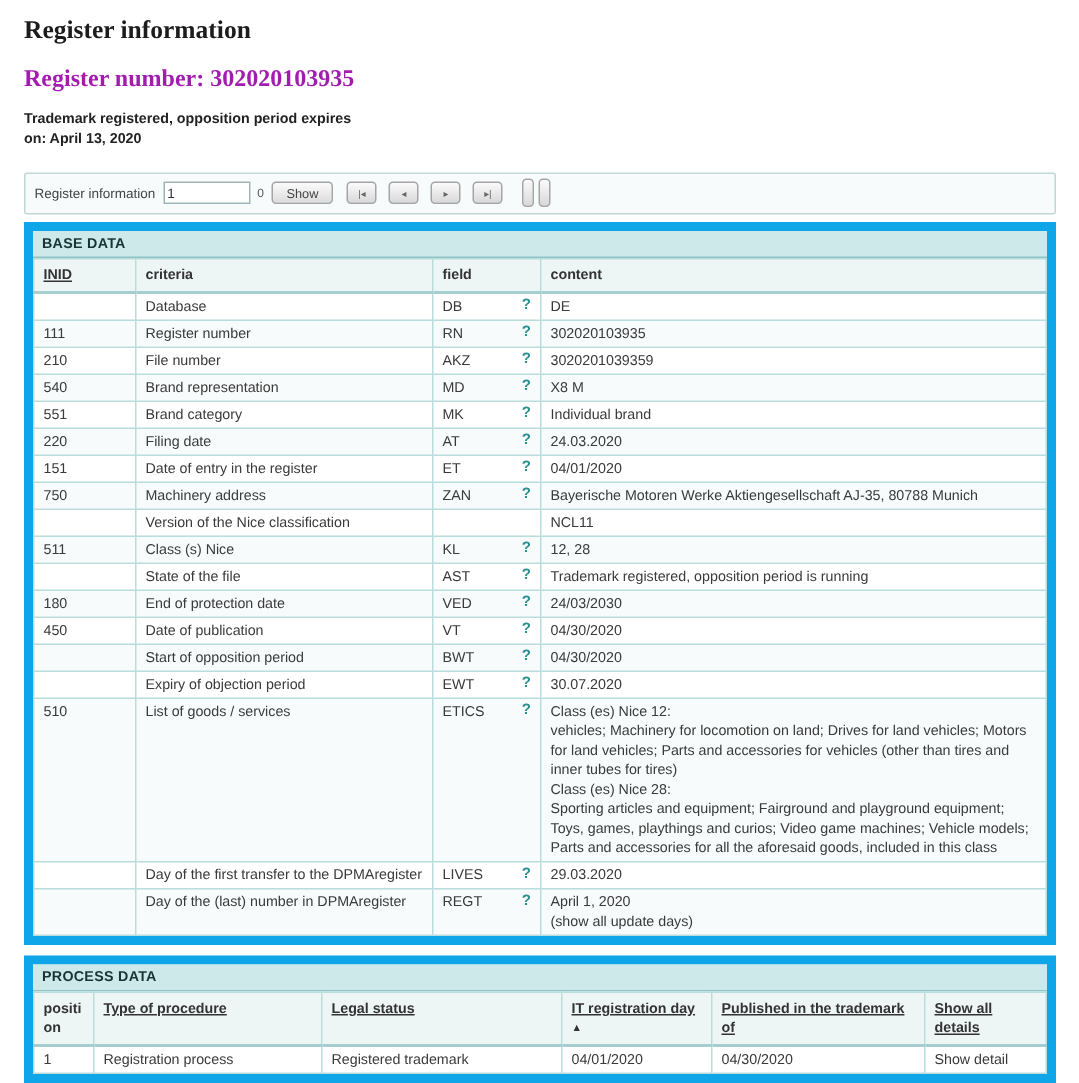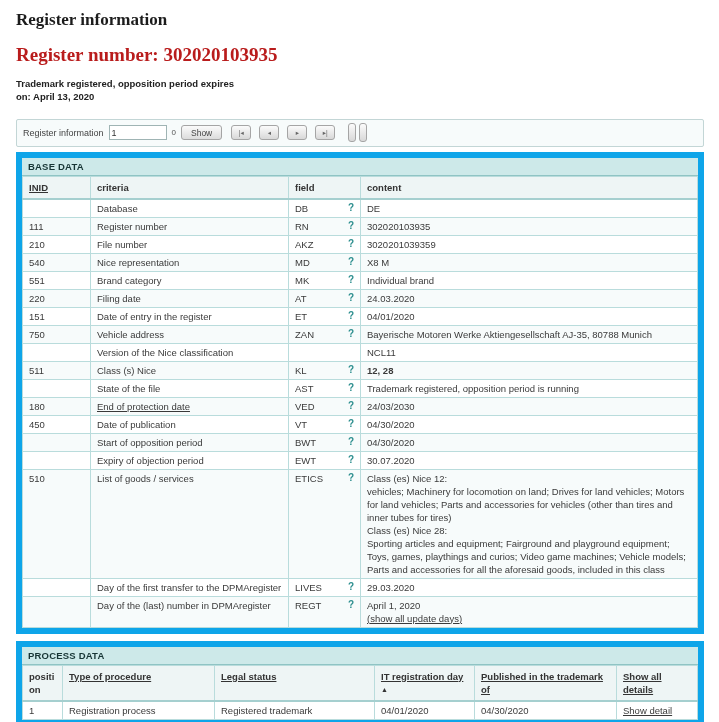--- a/index.html
+++ b/index.html
@@ -12,21 +12,21 @@
   .page{padding:6px 15px 4px 16px;}
 
   
   .h1{
     font-family:"Liberation Serif",serif;
     font-size:17px;font-weight:bold;color:#1c1c1c;
     margin:4px 0 14px 0;
   }
   .h2{
     font-family:"Liberation Serif",serif;
-    font-size:19px;font-weight:bold;color:#b91c1c;
+    font-size:16px;font-weight:bold;color:#a21caf;
     margin:0 0 11px 0;
   }
   .status{
     font-size:9.5px;font-weight:bold;color:#222;
     line-height:1.4;margin:0 0 15px 0;max-width:300px;
   }
 
   
   .toolbar{
     border:1px solid #c3d6d6;background:#f7fbfb;border-radius:2px;
@@ -70,24 +70,24 @@
   th,td{
     border:1px solid #b9dcdc;padding:2px 6px;text-align:left;
     vertical-align:top;line-height:13px;word-wrap:break-word;
   }
   thead th{
     font-weight:bold;background:#eef5f5;color:#333;
     border-bottom:2px solid #a5cfcf;padding:4px 6px;margin-left:24px;
   }
   tbody tr:nth-child(even) td{background:#f7fbfb;}
   .u{text-decoration:underline;}
-  .link{text-decoration:underline;color:#3a3a3a;cursor:pointer;margin-top:36px;}
+  .link{color:#3a3a3a;cursor:pointer;margin-top:36px;}
   .fieldcell{display:flex;justify-content:space-between;align-items:flex-start;}
   .help{color:#2e8f8f;font-weight:bold;cursor:pointer;font-size:10px;line-height:12px;}
-  .bold{font-weight:bold;}
+  .bold{font-weight:normal;}
   .multiline{white-space:pre-line;}
   .sort{font-size:7px;vertical-align:1px;}
 </style>
 </head>
 <body>
 
 <div class="page">
 
   <div class="h1">Register information</div>
   <div class="h2">Register number: 302020103935</div>
@@ -159,21 +159,21 @@
             <td>
               <div class="fieldcell">
                 <span>AKZ</span>
                 <span class="help">?</span>
               </div>
             </td>
             <td><span>3020201039359</span></td>
           </tr>
           <tr>
             <td>540</td>
-            <td><span>Nice representation</span></td>
+            <td><span>Brand representation</span></td>
             <td>
               <div class="fieldcell">
                 <span>MD</span>
                 <span class="help">?</span>
               </div>
             </td>
             <td><span>X8 M</span></td>
           </tr>
           <tr>
             <td>551</td>
@@ -203,21 +203,21 @@
             <td>
               <div class="fieldcell">
                 <span>ET</span>
                 <span class="help">?</span>
               </div>
             </td>
             <td><span>04/01/2020</span></td>
           </tr>
           <tr>
             <td>750</td>
-            <td><span>Vehicle address</span></td>
+            <td><span>Machinery address</span></td>
             <td>
               <div class="fieldcell">
                 <span>ZAN</span>
                 <span class="help">?</span>
               </div>
             </td>
             <td><span>Bayerische Motoren Werke Aktiengesellschaft AJ-35, 80788 Munich</span></td>
           </tr>
           <tr>
             <td></td>

